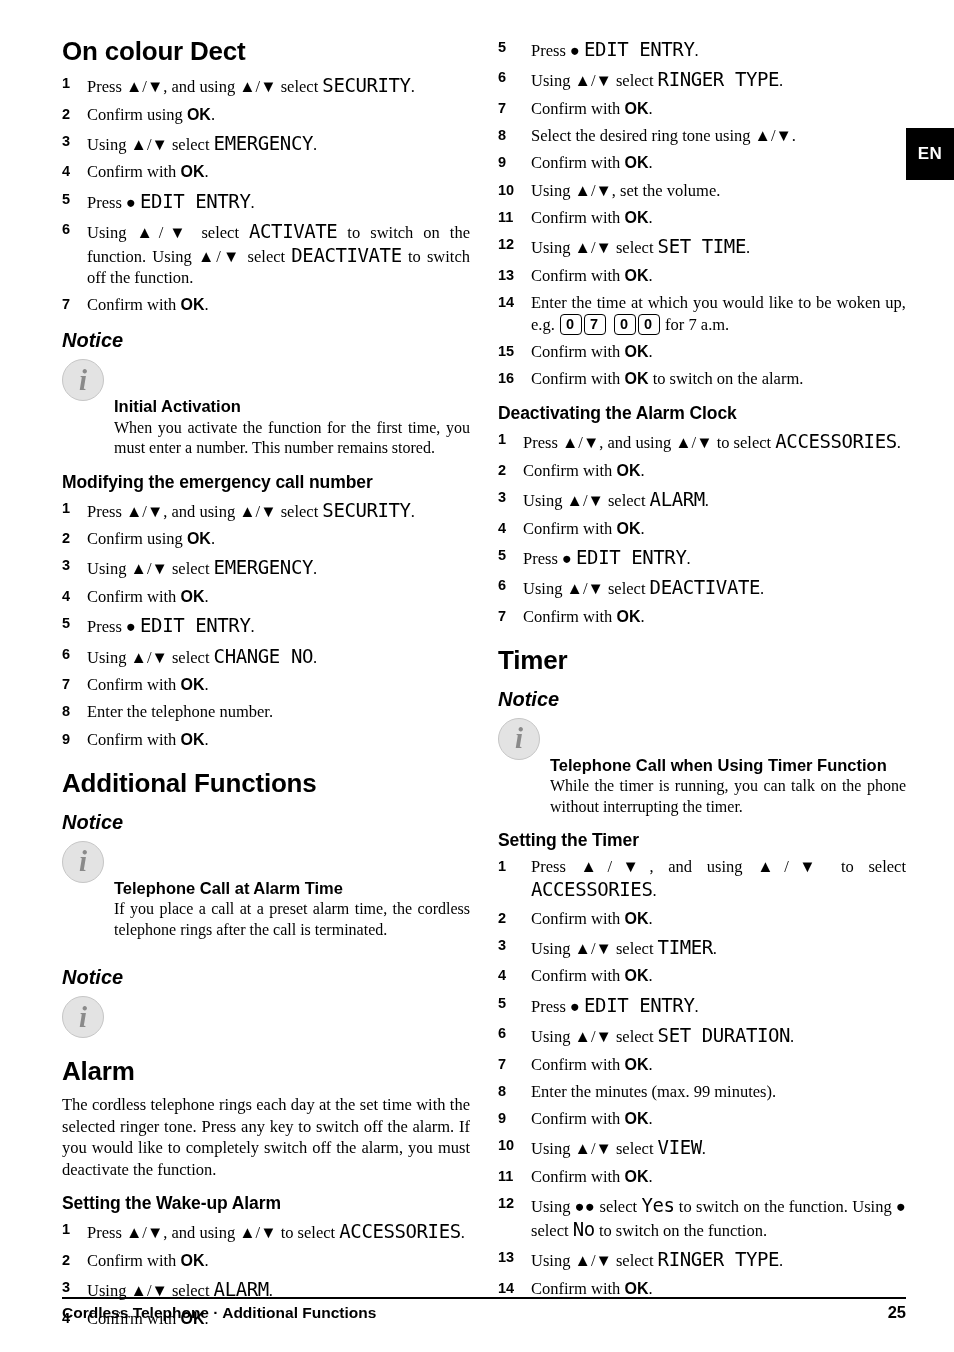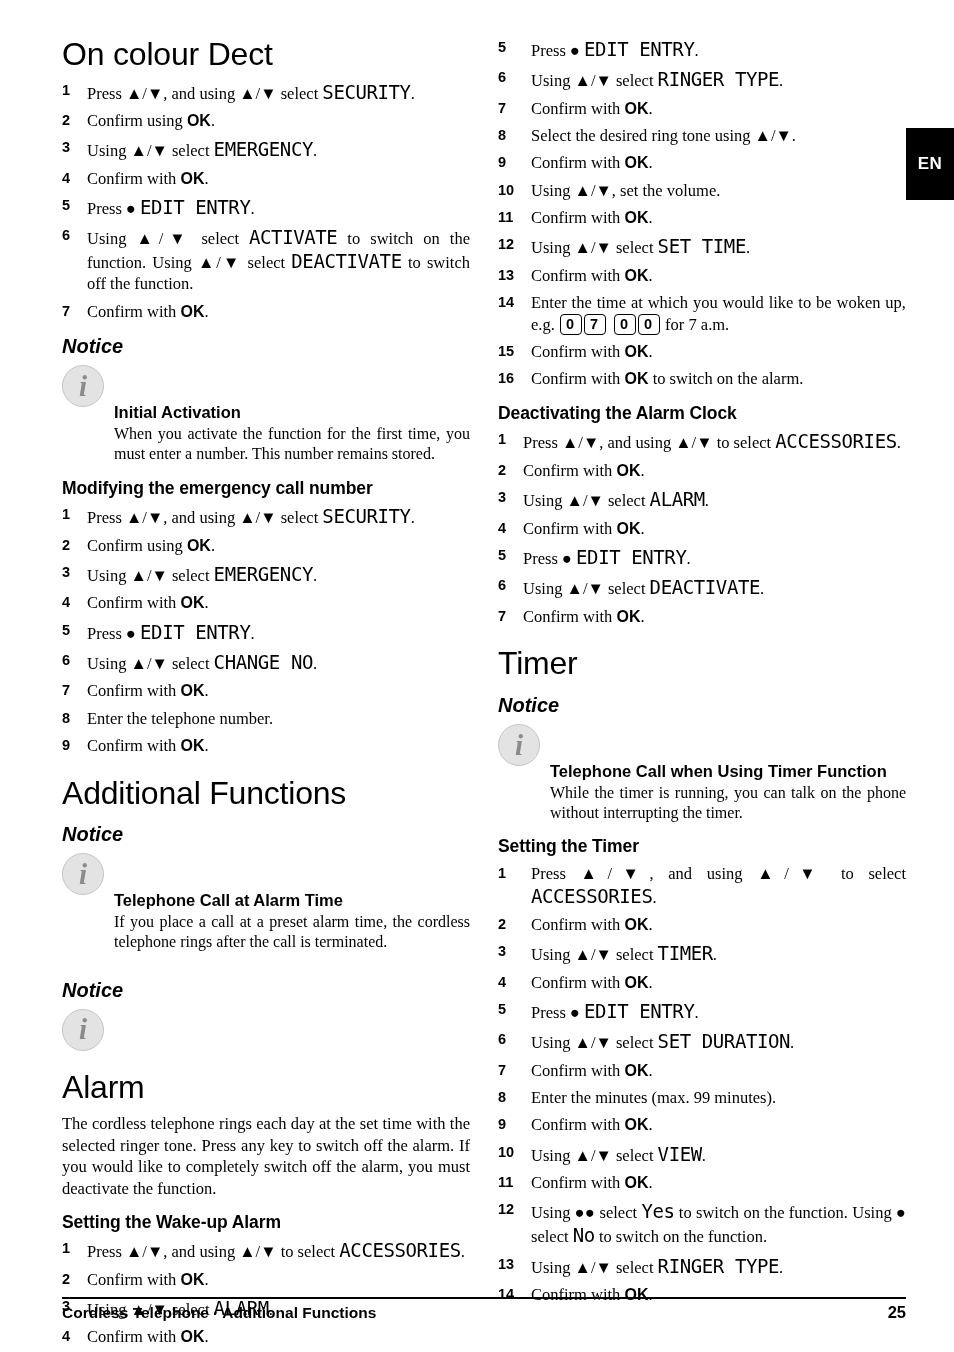--- a/index.html
+++ b/index.html
@@ -19,21 +19,21 @@
     left: 0; top: 0;
     width: 954px; height: 1352px;
   }
 
   
   .lang-tab {
     position: absolute;
     right: 0;
     top: 128px;
     width: 48px;
-    height: 72px;
+    height: 52px;
     background: #000;
     color: #fff;
     font-family: "Liberation Sans", sans-serif;
     font-weight: bold;
     font-size: 17px;
     letter-spacing: .5px;
     display: flex;
     align-items: center;
     justify-content: center;
   }
@@ -43,22 +43,22 @@
     left: 62px;
     top: 38px;
     width: 844px;
     display: flex;
     gap: 28px;
   }
   .col { width: 408px; }
 
   h1.sec {
     font-family: "Liberation Sans", sans-serif;
-    font-weight: normal;
-    font-size: 32px;
+    font-weight: bold;
+    font-size: 26px;
     letter-spacing: -0.2px;
     margin: 0 0 9px 0;
     line-height: 1.05;
   }
   h1.sec.spaced { margin-top: 20px; }
 
   h2.sub {
     font-family: "Liberation Sans", sans-serif;
     font-weight: bold;
     font-size: 17.5px;

